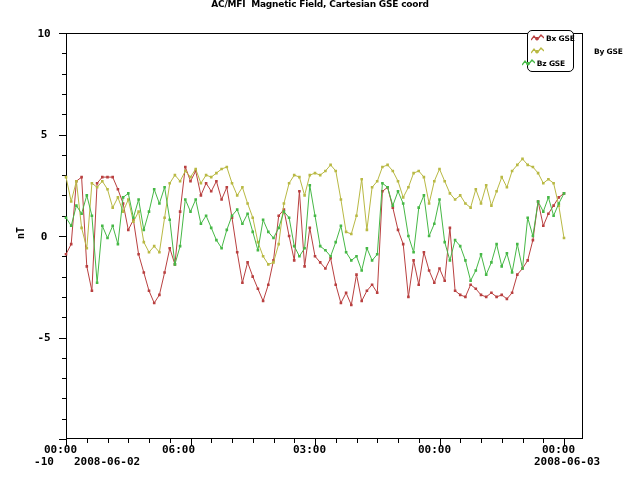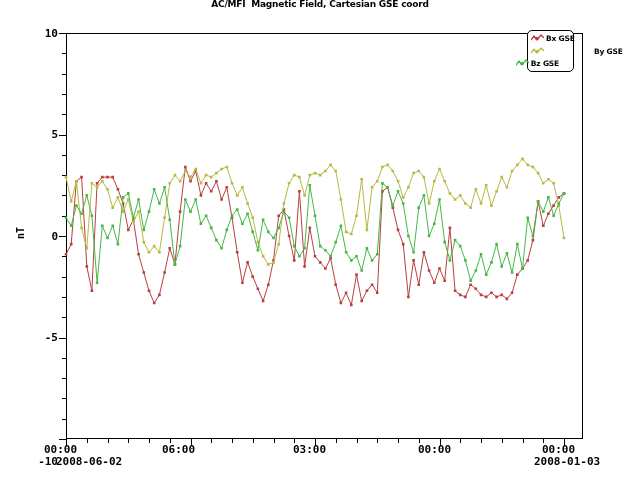--- a/index.html
+++ b/index.html
@@ -7,31 +7,31 @@
     position:relative;width:640px;height:480px;background:#ffffff;overflow:hidden;
     font-family:"DejaVu Sans Mono","Liberation Mono",monospace;color:#000;
   }
   .chart-svg{position:absolute;left:0;top:0;}
   .lbl{position:absolute;font-weight:bold;font-size:11px;line-height:1;white-space:pre;}
   .plot-title{
     left:0;top:11;width:640px;text-align:center;
     font-family:"DejaVu Sans","Liberation Sans",sans-serif;
     font-size:9px;letter-spacing:-0.2px;
   }
-  .ytick{width:28px;text-align:right;left:30px;}
+  .ytick{width:28px;text-align:center;left:30px;}
   .xtick{width:44px;text-align:left;top:444px;}
   .xdate{top:456px;}
   .yaxis-title{
     left:6px;top:228px;width:30px;text-align:center;
     transform:rotate(-90deg);transform-origin:center;font-size:10px;
   }
   .legend-box{
     position:absolute;left:527px;top:30px;width:47px;height:42px;
     border:1px solid #000;border-radius:5px;background:#fff;
-    display:flex;flex-direction:column;justify-content:center;padding:1px 14px 1px 3px;
+    display:flex;flex-direction:column;justify-content:center;padding:1px 8px 1px 3px;
     box-sizing:border-box;
   }
   .legend-row{display:flex;align-items:center;height:13px;}
   .legend-row svg{flex:0 0 auto;margin-right:2px;}
   .legend-label{
     font-family:"DejaVu Sans","Liberation Sans",sans-serif;
     font-weight:bold;font-size:7.5px;letter-spacing:-0.2px;color:#000;white-space:pre;
   }
 </style>
 </head>
@@ -104,22 +104,22 @@
   <div class="lbl ytick" style="top:231px">0</div>
   <div class="lbl ytick" style="top:332px">-5</div>
   <div class="lbl ytick" style="top:456px">-10</div>
 
   <div class="lbl xtick" style="left:44px">00:00</div>
   <div class="lbl xtick" style="left:162px">06:00</div>
   <div class="lbl xtick" style="left:293px">03:00</div>
   <div class="lbl xtick" style="left:418px">00:00</div>
   <div class="lbl xtick" style="left:542px">00:00</div>
 
-  <div class="lbl xdate" style="left:56px">2008-06-02</div>
-  <div class="lbl xdate" style="left:534px">2008-01-03</div>
+  <div class="lbl xdate" style="left:74px">2008-06-02</div>
+  <div class="lbl xdate" style="left:534px">2008-06-03</div>
 
   <div class="legend-box">
     <div class="legend-row" style="color: rgb(185, 64, 64);">
       <svg width="13" height="9">
         <path d="M0,6 L3,2 L6,6 L10,1 L13,4" fill="none" stroke="currentColor" stroke-width="1.3"></path>
         <rect x="4.5" y="3" width="3" height="3" fill="currentColor"></rect>
       </svg>
       <span class="legend-label">Bx GSE</span>
     </div>
     <div class="legend-row" style="color: rgb(185, 185, 68); gap: 48px;">

